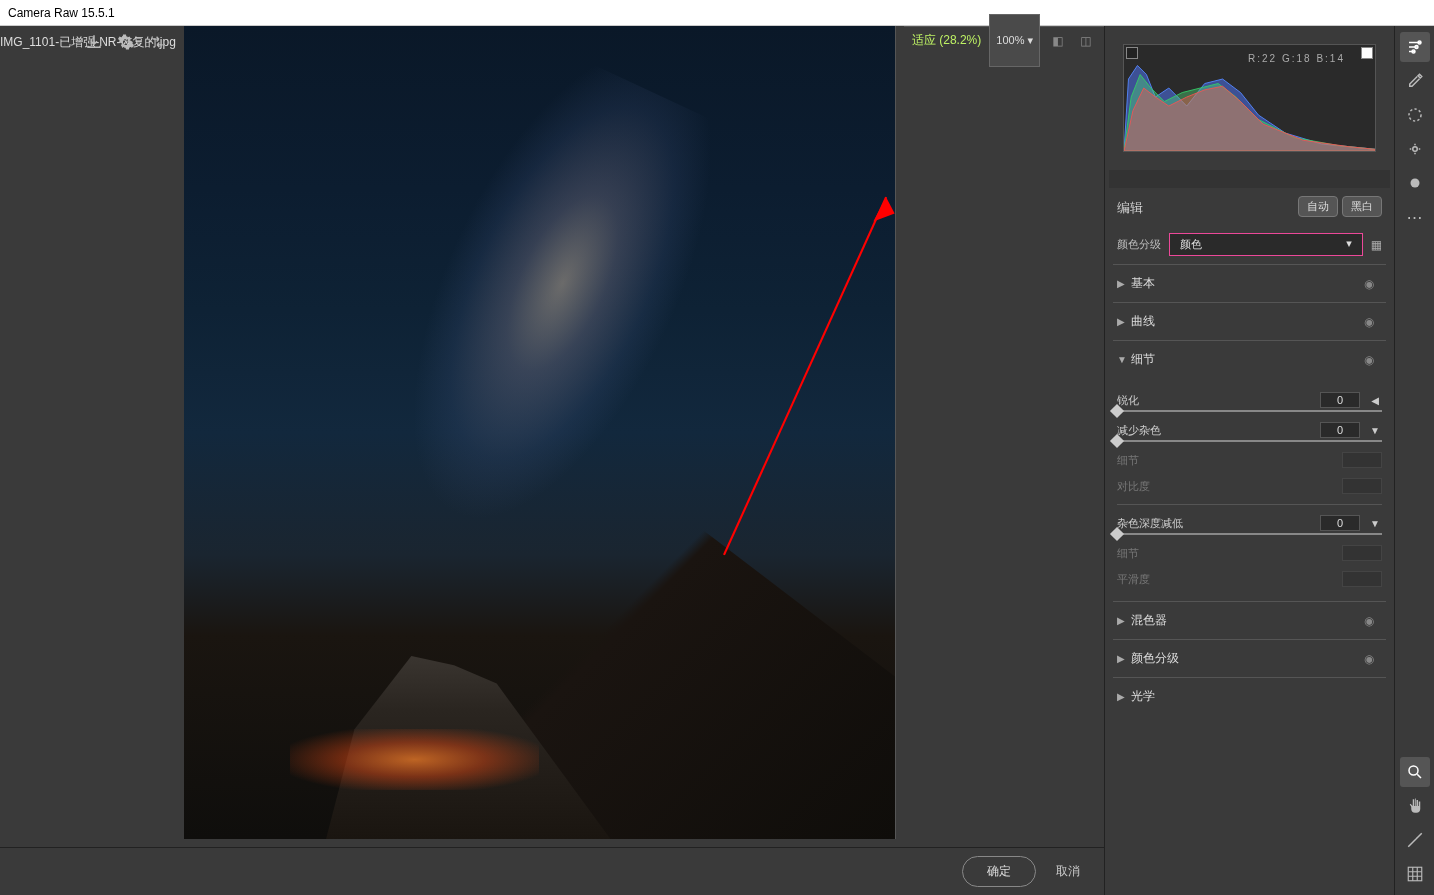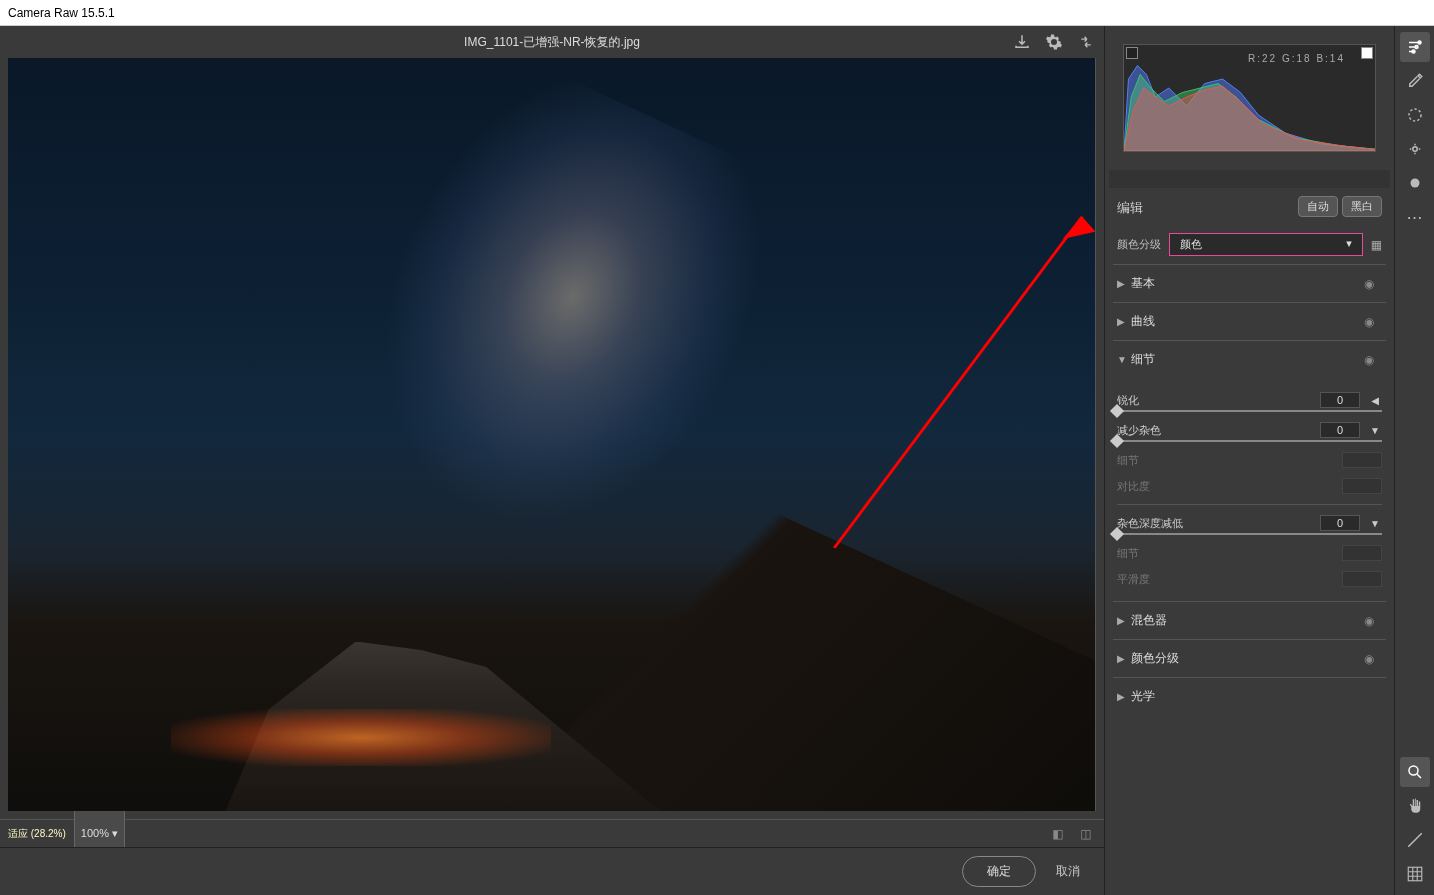--- a/index.html
+++ b/index.html
@@ -13,21 +13,21 @@
 .viewer{flex:1;background:#1a1a1a;margin:0 8px 8px 8px;position:relative;overflow:hidden;border-right:1px solid #555}
 .photo{width:100%;height:100%;background:linear-gradient(180deg,#0a1828 0%,#0c1d30 20%,#0e2235 35%,#12283d 50%,#1a2530 65%,#1a1510 75%,#0f0e0c 100%);position:relative}
 .milky{position:absolute;top:5%;left:25%;width:50%;height:65%;background:radial-gradient(ellipse 40% 60% at 50% 40%,rgba(200,180,160,0.5) 0%,rgba(150,140,160,0.3) 30%,rgba(80,100,150,0.15) 60%,transparent 80%);transform:rotate(25deg)}
 .mountains{position:absolute;bottom:0;width:100%;height:50%}
 .mtn1{position:absolute;bottom:0;right:0;width:60%;height:100%;background:linear-gradient(135deg,transparent 40%,#1a1410 42%,#0f0d0a 100%);clip-path:polygon(25% 0,100% 60%,100% 100%,0 100%,0 80%)}
 .mtn2{position:absolute;bottom:0;left:20%;width:40%;height:45%;background:linear-gradient(180deg,#3a3530 0%,#2a2520 30%,#1a1510 100%);clip-path:polygon(30% 0,45% 5%,60% 15%,100% 100%,0 100%,10% 40%)}
 .glow{position:absolute;bottom:12%;left:15%;width:35%;height:15%;background:radial-gradient(ellipse at center,rgba(255,130,40,0.7) 0%,rgba(255,80,20,0.4) 40%,transparent 80%)}
 .arrow{position:absolute;top:20%;right:0;width:60%;height:50%;pointer-events:none}
 .arrow svg{width:100%;height:100%}
 .footer{height:28px;background:#3a3a3a;display:flex;align-items:center;padding:0 8px;gap:8px;border-top:1px solid #555}
-.fit-label{font-size:10px;color:#fef9c3}
+.fit-label{font-size:12px;color:#bef264}
 .zoom-sel{background:#4a4a4a;border:1px solid #666;color:#ddd;padding:19px 6px;font-size:11px}
 .footer-right{margin-left:auto;display:flex;gap:8px}
 .footer-right span{width:20px;height:20px;display:flex;align-items:center;justify-content:center;color:#888;cursor:pointer}
 .right-panel{width:290px;background:#3a3a3a;display:flex;flex-direction:column;border-left:1px solid #222}
 .histogram{height:108px;background:#2a2a2a;margin:18px;position:relative;border:1px solid #555}
 .hist-corners{position:absolute;top:2px;width:12px;height:12px;border:1px solid #888;background:#222}
 .hist-corners.l{left:2px}.hist-corners.r{right:2px;background:#fff}
 .rgb-readout{position:absolute;top:8px;right:30px;font-size:10px;color:#aaa;letter-spacing:2px}
 .hist-svg{position:absolute;bottom:0;left:0;width:100%;height:85%}
 .panel-scroll{flex:1;overflow-y:auto;padding:0 8px}
@@ -55,21 +55,21 @@
 .slider-thumb{position:absolute;left:0;top:-4px;width:10px;height:10px;background:#ccc;border-radius:0;transform:translateX(-50%) rotate(45deg)}
 .divider{height:1px;background:#555;margin:10px 0}
 .hint-text{font-size:11px;color:#aaa;padding:10px 4px;line-height:1.5}
 .tool-strip{width:40px;background:#3a3a3a;display:flex;flex-direction:column;align-items:center;padding:6px 0;gap:4px;border-left:1px solid #222}
 .tool-btn{width:30px;height:30px;display:flex;align-items:center;justify-content:center;color:#bbb;cursor:pointer;font-size:16px;border-radius:3px}
 .tool-btn.active{background:#555;color:#fff}
 .tool-spacer{flex:1}
 .bottom-actions{height:48px;background:#3a3a3a;display:flex;align-items:center;justify-content:flex-end;gap:20px;padding:0 24px;border-top:1px solid #222}
 .primary-btn{background:transparent;border:1px solid #888;color:#ddd;padding:6px 24px;border-radius:16px;font-size:12px;cursor:pointer}
 .text-btn{background:none;border:none;color:#ccc;font-size:12px;cursor:pointer}
-.content-wrapper{flex:1;display:flex;flex-direction:column;min-height:0}
+.content-wrapper{flex:1;display:flex;flex-direction:row;min-height:0}
 </style>
 </head>
 <body>
 
 <div class="titlebar">
   <span>Camera Raw 15.5.1</span>
 </div>
 
 <div class="main-area">
   <div class="content-col">

